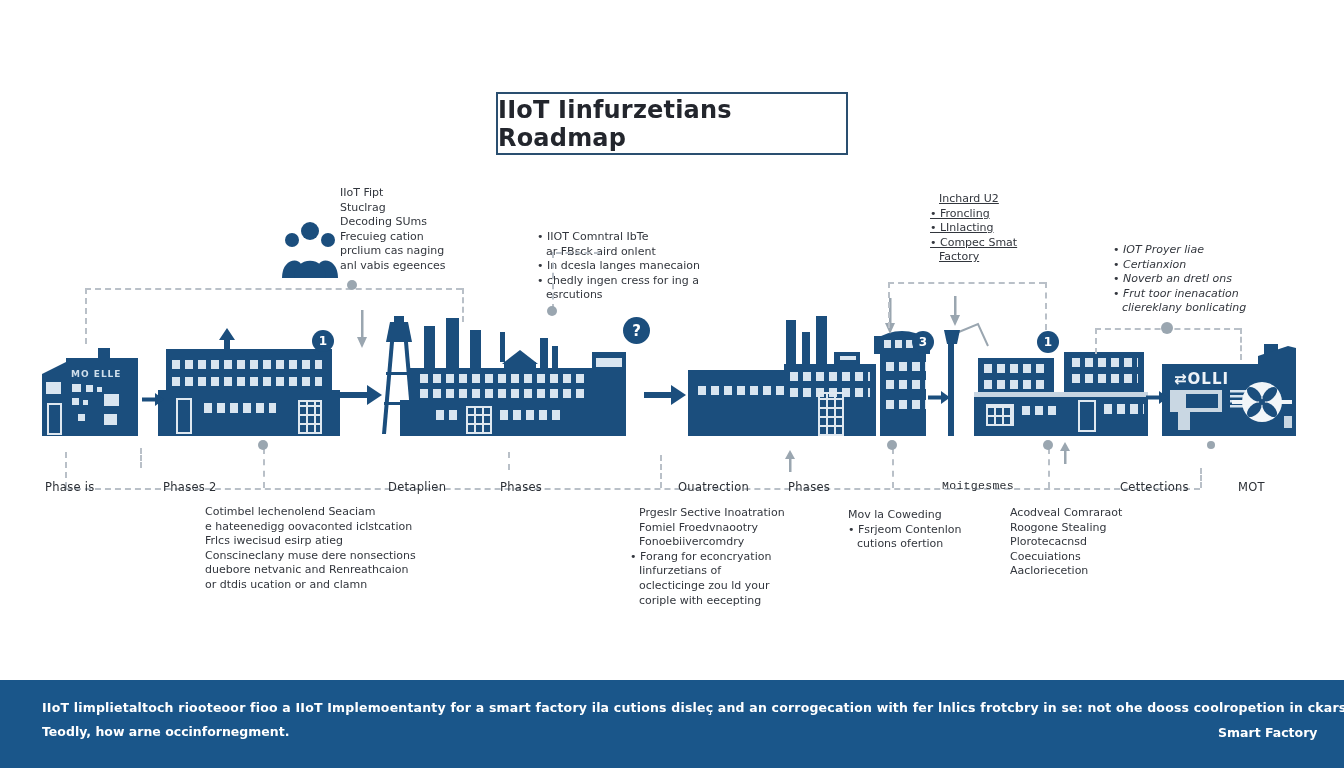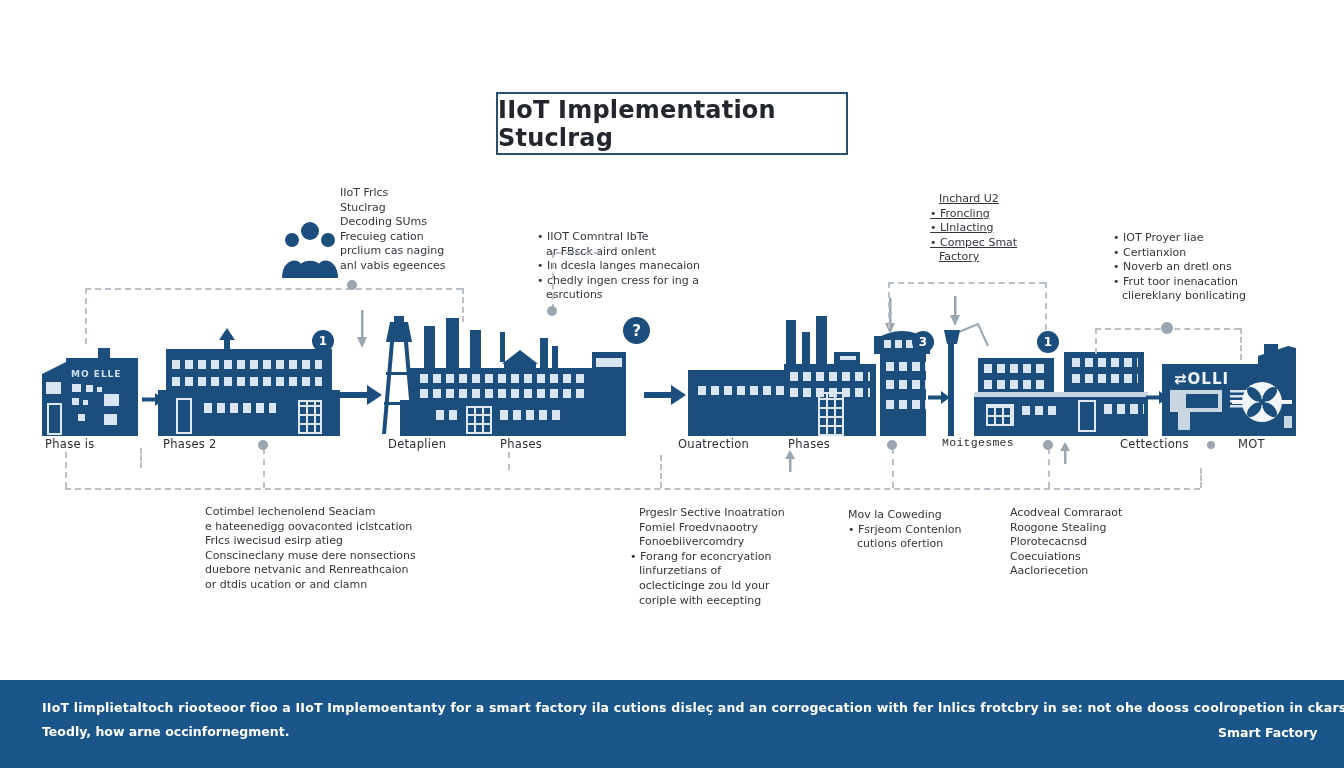--- a/index.html
+++ b/index.html
@@ -4,45 +4,45 @@
 <style>
   * { margin:0; padding:0; box-sizing:border-box; }
   html,body { width:1344px; height:768px; }
   body { font-family:"DejaVu Sans", sans-serif; background:#ffffff; position:relative; overflow:hidden; }
   .abs { position:absolute; }
   .title-box { position:absolute; left:496px; top:92px; width:352px; height:63px;
     border:2px solid #2a4f70; display:flex; align-items:center; justify-content:center; background:#fff; }
   .title-text { font-size:24px; font-weight:600; color:#23262d; letter-spacing:0.2px; }
   .anno { position:absolute; font-size:11px; line-height:14.6px; color:#32363d; white-space:nowrap; }
   .anno .ind { padding-left:9px; }
-  .phase { position:absolute; font-size:11.5px; color:#2b2f35; letter-spacing:0.3px; }
+  .phase { position:absolute; font-size:11.5px; color:#2b2f35; letter-spacing:0.3px;margin-top:43px; }
   .badge { position:absolute; background:#1b4e7d; color:#fff; border-radius:50%;
     display:flex; align-items:center; justify-content:center; font-weight:bold; }
   .dash-h { position:absolute; border-top:2px dashed #b9c0c8; }
   .dash-v { position:absolute; border-left:2px dashed #b9c0c8; }
   .dot { position:absolute; background:#9aa6b0; border-radius:50%; }
   .wrow { position:absolute; background-image:repeating-linear-gradient(90deg,#d9e5f0 0 8px, rgba(0,0,0,0) 8px 13px); height:9px; }
   .door { position:absolute; border:2px solid #dfe8f0; }
   .grid { background-image:repeating-linear-gradient(90deg, rgba(0,0,0,0) 0 6px, #dfe8f0 6px 8px),
           repeating-linear-gradient(0deg, rgba(0,0,0,0) 0 7px, #dfe8f0 7px 9px); }
   .banner { position:absolute; left:0; top:680px; width:1344px; height:88px; background:#1a568a; color:#fff; }
   .banner .l1 { position:absolute; left:42px; top:20px; font-size:12.5px; font-weight:600; letter-spacing:0.2px; white-space:nowrap; }
   .banner .l2 { position:absolute; left:42px; top:44px; font-size:12.5px; font-weight:600; }
   .banner .brand { position:absolute; left:1218px; top:45px; font-size:12.5px; font-weight:bold; }
   svg { display:block; }
 </style>
 </head>
 <body>
 
 <div class="title-box">
-  <div class="title-text">IIoT Implementation Stuclrag</div>
+  <div class="title-text">IIoT Iinfurzetians Roadmap</div>
 </div>
 
 <div class="anno" style="left:340px; top:186px;">
-  <div>IIoT Frlcs</div>
+  <div>IIoT Fipt</div>
   <div>Stuclrag</div>
   <div>Decoding SUms</div>
   <div>Frecuieg cation</div>
   <div>prclium cas naging</div>
   <div>anl vabis egeences</div>
 </div>
 
 <div class="anno" style="left:537px; top:230px;">
   <div>• IIOT Comntral IbTe</div>
   <div class="ind">ar FBsck aird onlent</div>
@@ -52,21 +52,21 @@
 </div>
 
 <div class="anno" style="left:930px; top:192px;text-decoration:underline;">
   <div class="ind">Inchard U2</div>
   <div>• Froncling</div>
   <div>• LInlacting</div>
   <div>• Compec Smat</div>
   <div class="ind">Factory</div>
 </div>
 
-<div class="anno" style="left:1113px; top:231px;">
+<div class="anno" style="left:1113px; top:243px;font-style:italic;">
   <div>• IOT Proyer liae</div>
   <div>• Certianxion</div>
   <div>• Noverb an dretl ons</div>
   <div>• Frut toor inenacation</div>
   <div class="ind">cliereklany bonlicating</div>
 </div>
 
 <div class="anno" style="left:205px; top:505px;">
   <div>Cotimbel lechenolend Seaciam</div>
   <div>e hateenedigg oovaconted iclstcation</div>

